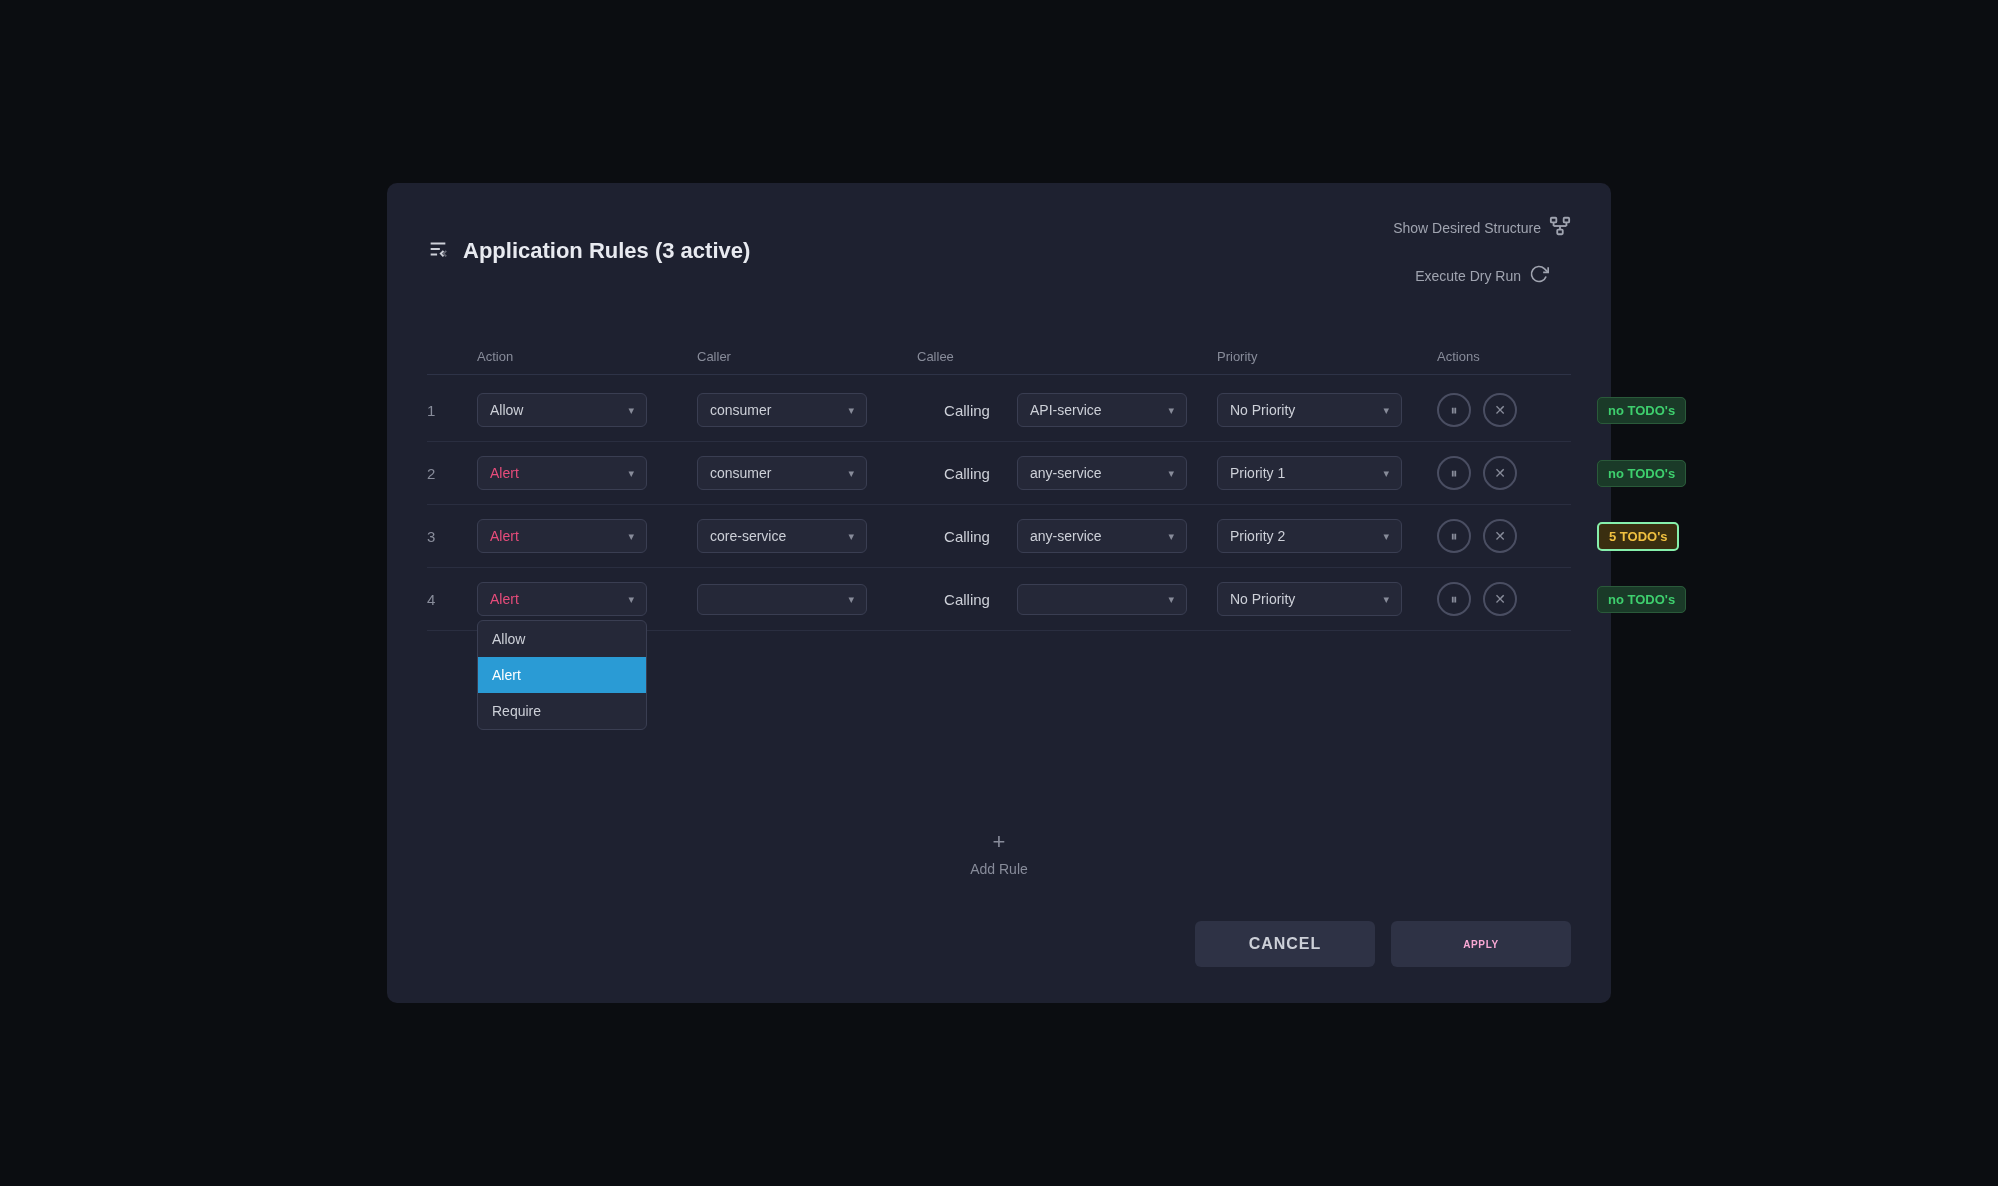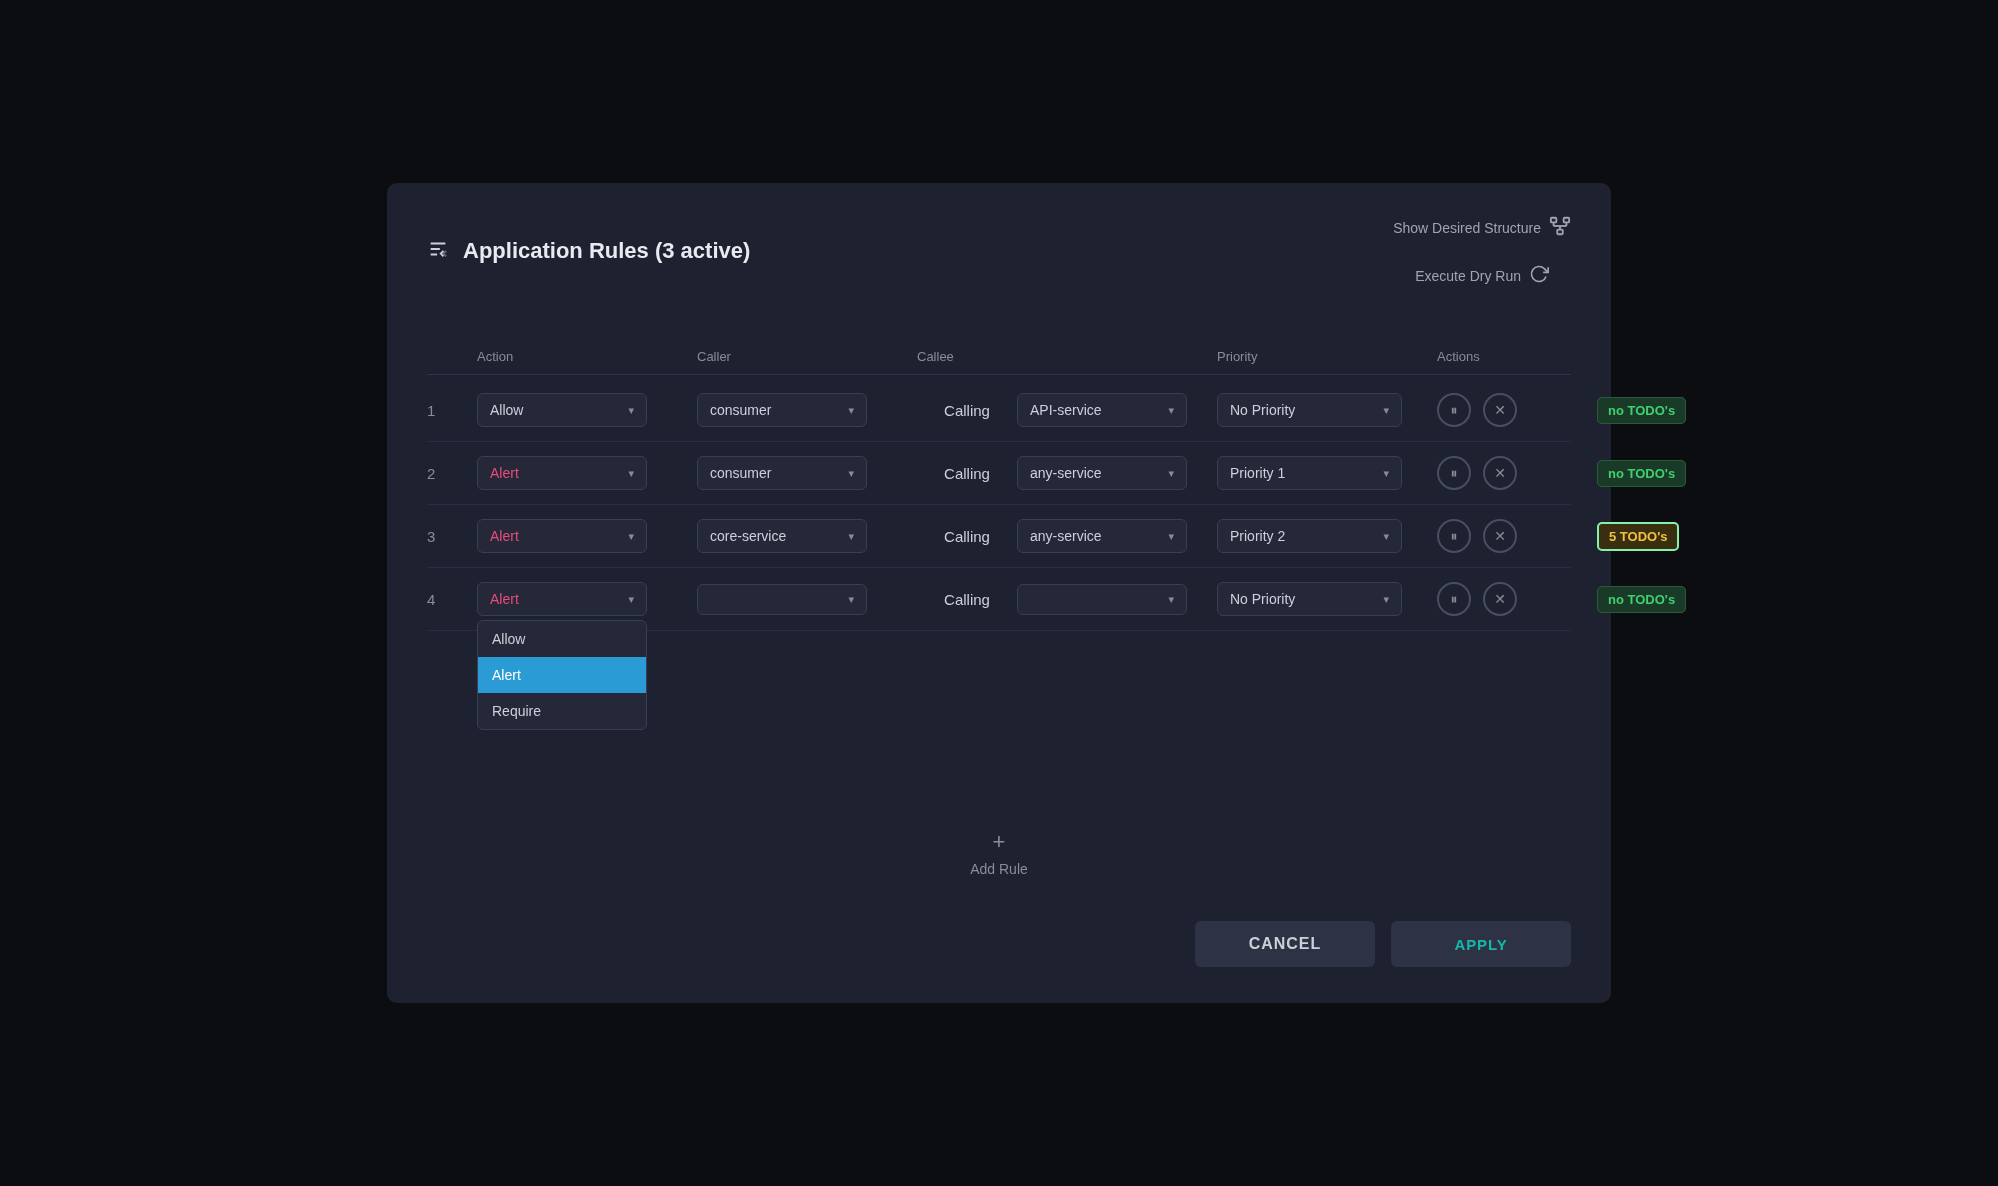--- a/index.html
+++ b/index.html
@@ -218,22 +218,22 @@
       font-weight: 700;
       letter-spacing: 0.06em;
       cursor: pointer;
       min-width: 180px;
     }
     .btn-apply {
       background: #2e3245;
       border: none;
       border-radius: 6px;
       padding: 14px 48px;
-      color: #14b8a6;
-      font-size: 15px;
+      color: #f9a8d4;
+      font-size: 10px;
       font-weight: 700;
       letter-spacing: 0.06em;
       cursor: not-allowed;
       min-width: 180px;
     }
 
     
     .dropdown-open-container {
       position: relative;
     }

